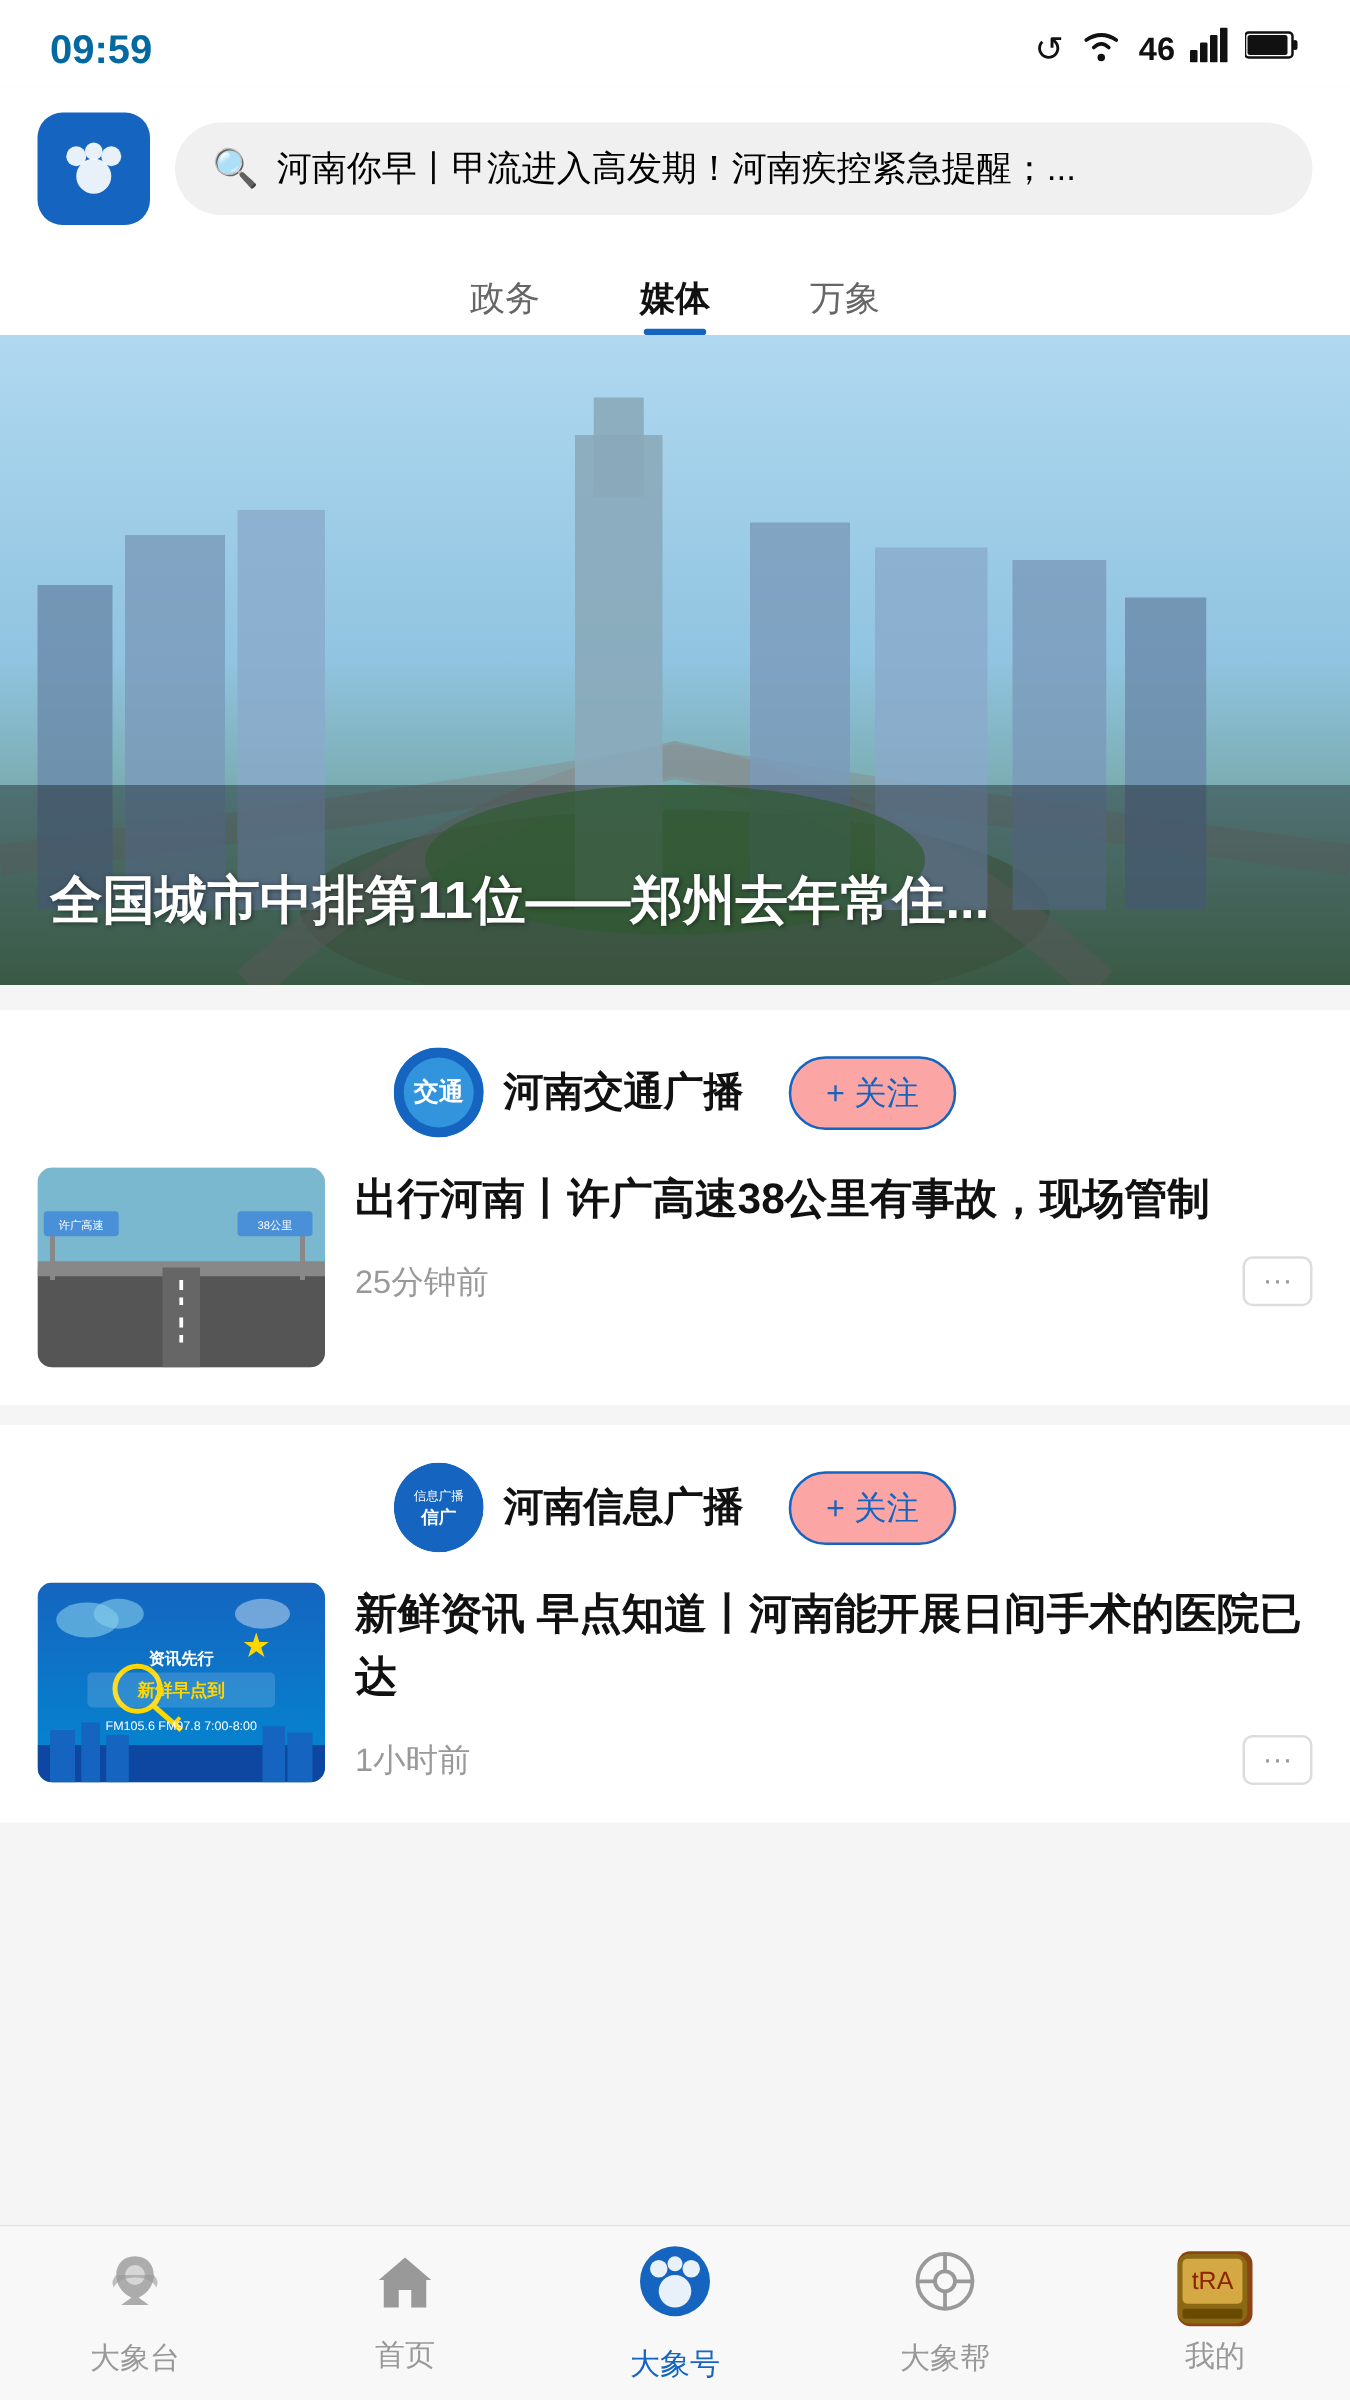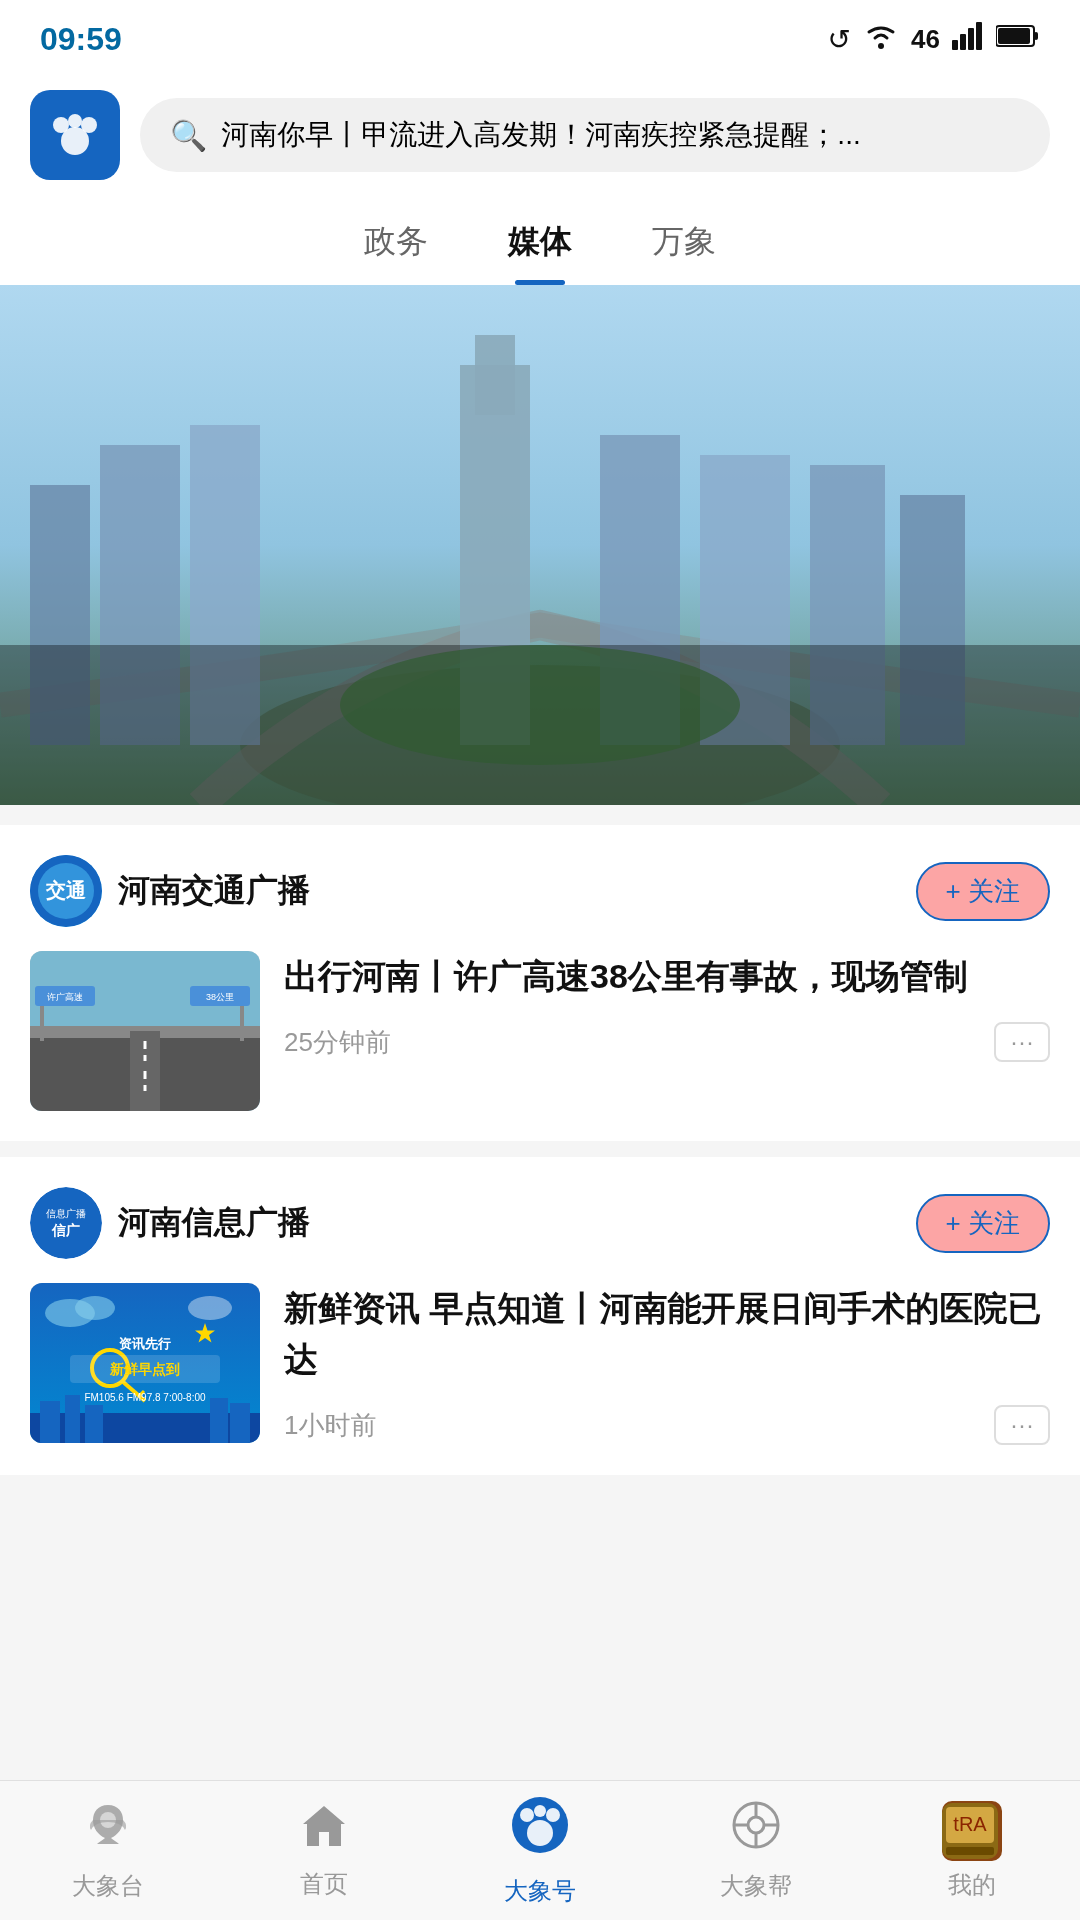--- a/index.html
+++ b/index.html
@@ -81,23 +81,23 @@
 
     
     .nav-tabs {
       display: flex;
       justify-content: center;
       background: #fff;
       padding: 20px 0 0;
       gap: 80px;
     }
     .nav-tab {
-      font-size: 32px;
+      font-size: 28px;
       color: #666;
-      padding-bottom: 21px;
+      padding-bottom: 10px;
       cursor: pointer;
       position: relative;
     }
     .nav-tab.active {
       font-weight: 700;
       color: #111;
     }
     .nav-tab.active::after {
       content: '';
       position: absolute;
@@ -145,21 +145,21 @@
 
     
     .news-card {
       background: #fff;
       margin-bottom: 16px;
       padding: 30px;
     }
     .card-header {
       display: flex;
       align-items: center;
-      justify-content: space-between;
+      justify-content: center;
       margin-bottom: 24px;
       gap: 36px;
     }
     .card-source {
       display: flex;
       align-items: center;
       gap: 16px;
     }
     .source-avatar {
       width: 72px;
@@ -377,20 +377,21 @@
 
     <rect x="600" y="150" width="80" height="310" fill="#7a9aba" opacity="0.8"></rect>
     <rect x="700" y="170" width="90" height="290" fill="#8aaaca" opacity="0.8"></rect>
     <rect x="810" y="180" width="75" height="280" fill="#7a9aba" opacity="0.8"></rect>
     <rect x="900" y="210" width="65" height="250" fill="#6a8aaa" opacity="0.8"></rect>
 
     <ellipse cx="540" cy="420" rx="200" ry="60" fill="#4a8a4a" opacity="0.7"></ellipse>
 
     <rect x="0" y="360" width="1080" height="160" fill="rgba(0,0,0,0.35)"></rect>
   </svg>
+  <div class="hero-text">全国城市中排第11位——郑州去年常住...</div>
 </div>
 
 <div class="content">
 
   <div class="news-card">
     <div class="card-header">
       <div class="card-source">
         <div class="source-avatar">
           <div class="avatar-traffic">
             <svg width="72" height="72" viewBox="0 0 72 72">

